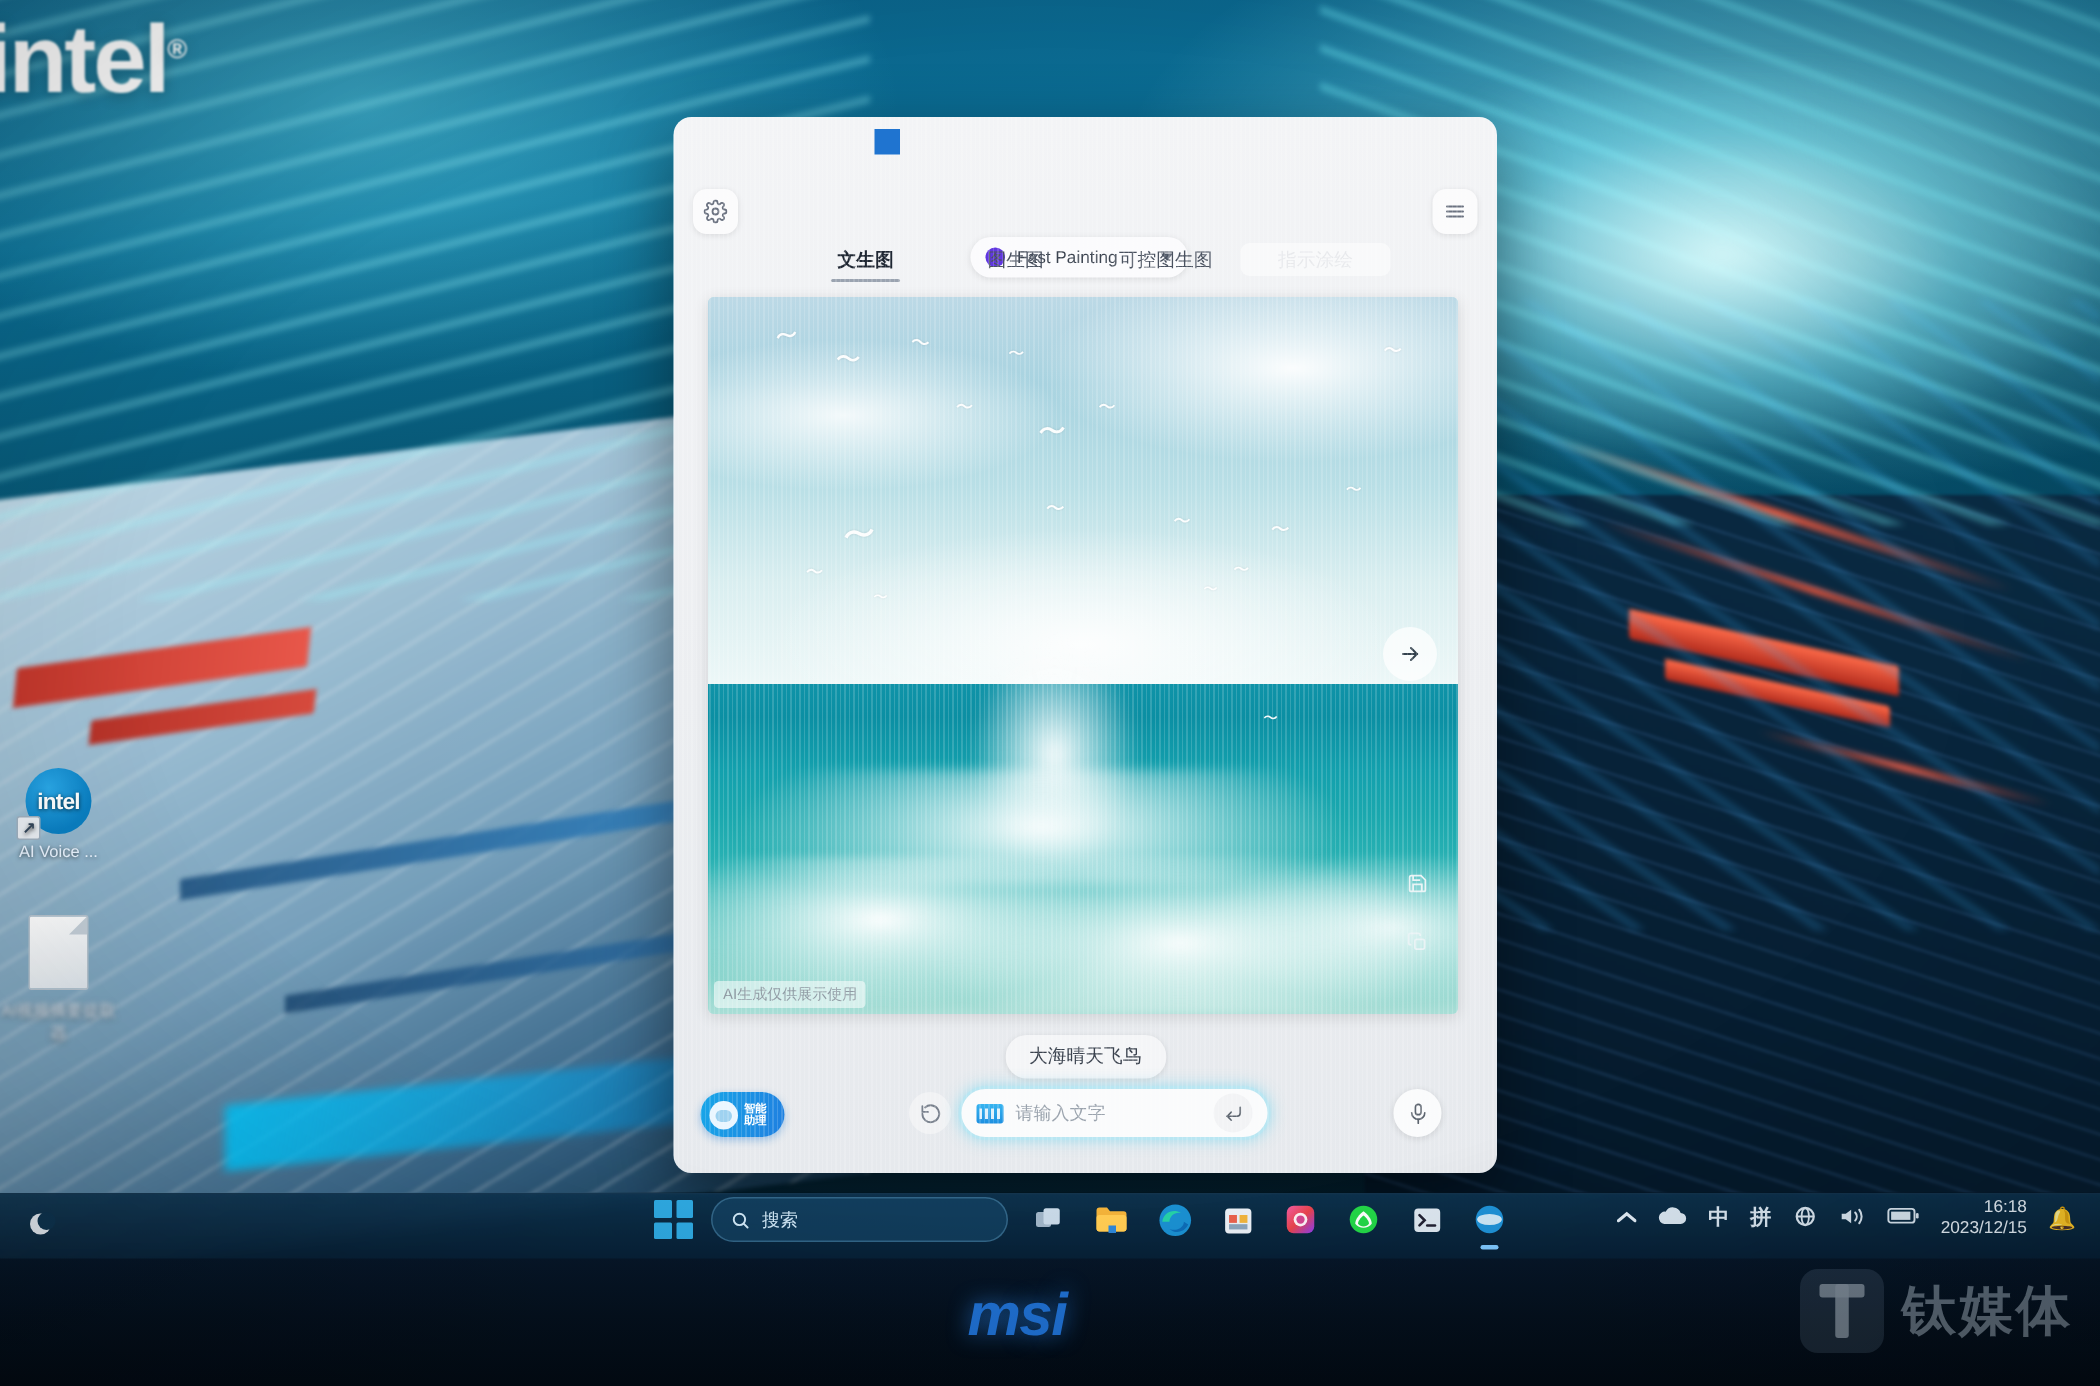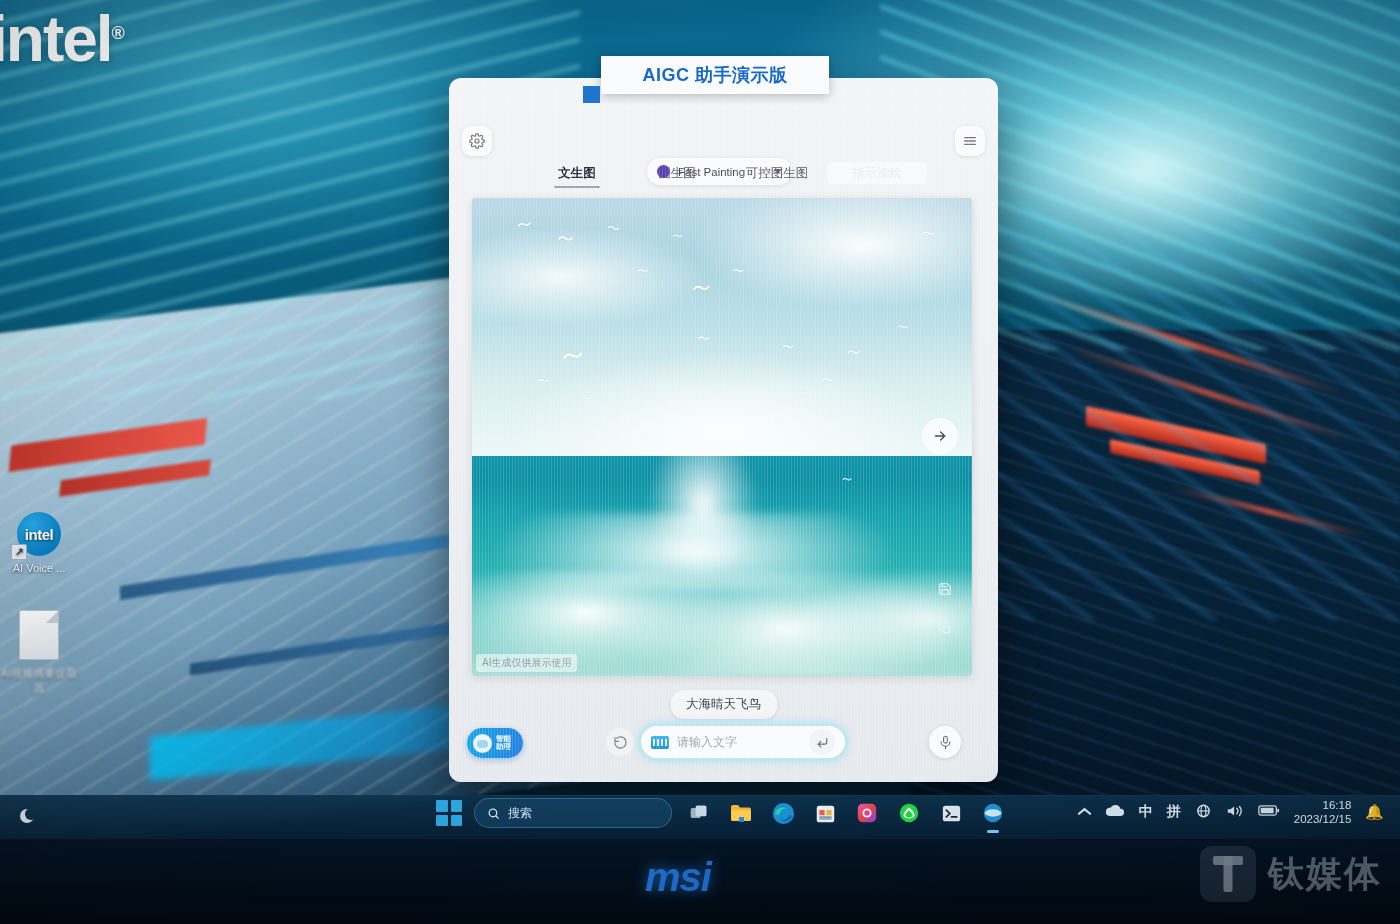--- a/index.html
+++ b/index.html
@@ -423,23 +423,20 @@
         <svg width="15" height="15" viewBox="0 0 24 24" fill="none" stroke="currentColor" stroke-width="1.8" stroke-linecap="round">
           <rect x="9" y="2" width="6" height="11" rx="3"></rect>
             <path d="M5 11a7 7 0 0 0 14 0"></path>
             <line x1="12" y1="18" x2="12" y2="22"></line>
         </svg>
       </div>
     </div>
   </div>
 
   <div class="title-square"></div>
-  <div class="title-badge">
-    <span>AIGC 助手演示版</span>
-  </div>
 
   <div class="taskbar"></div>
 
   <div class="tb-weather">
     <svg width="26" height="22" viewBox="0 0 26 22">
       <circle cx="9" cy="10" r="7" fill="#e8eef5"></circle>
         <circle cx="13" cy="8" r="6" fill="#0e3450"></circle>
     </svg>
   </div>
 

